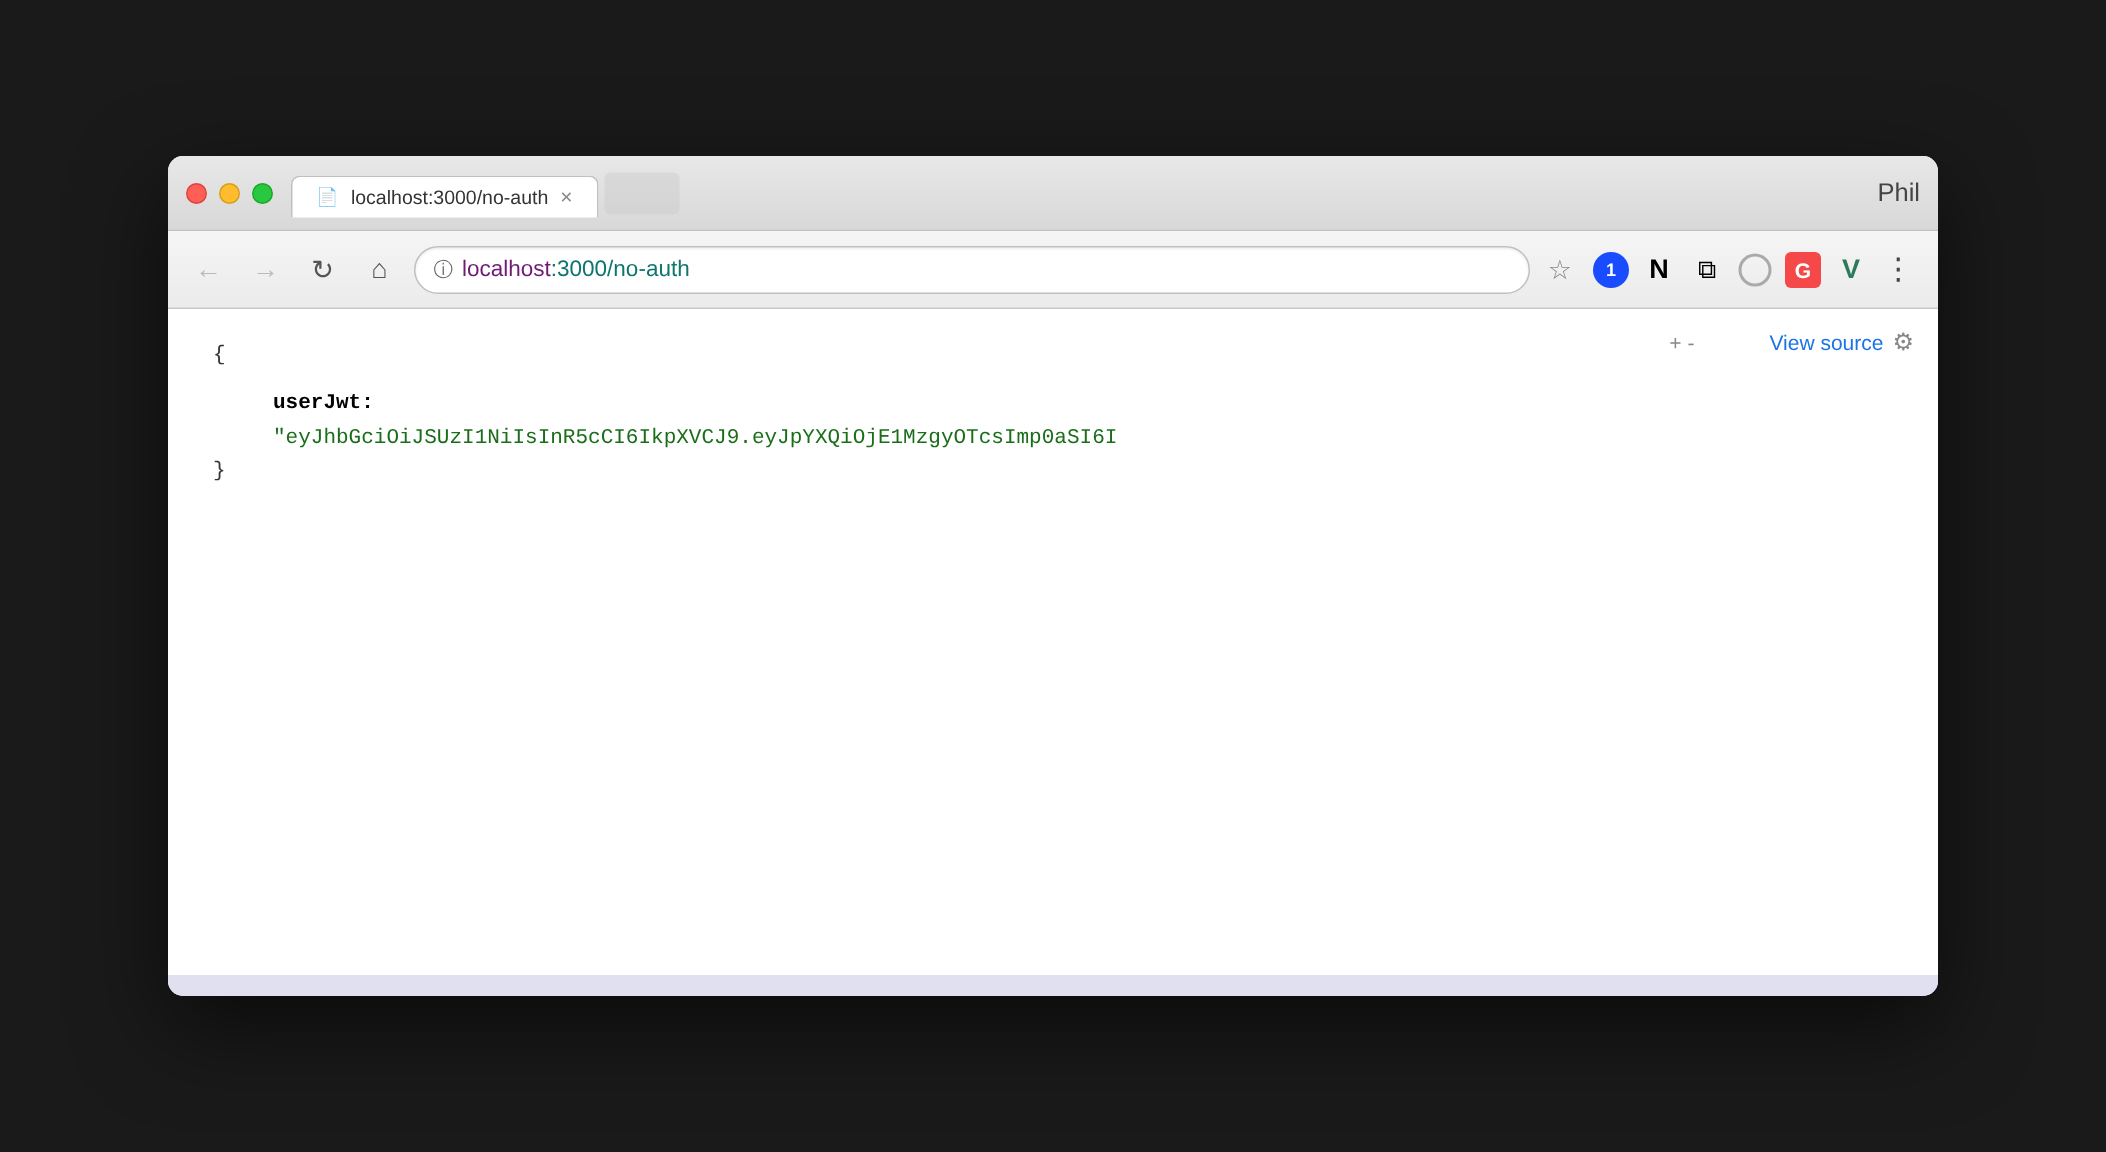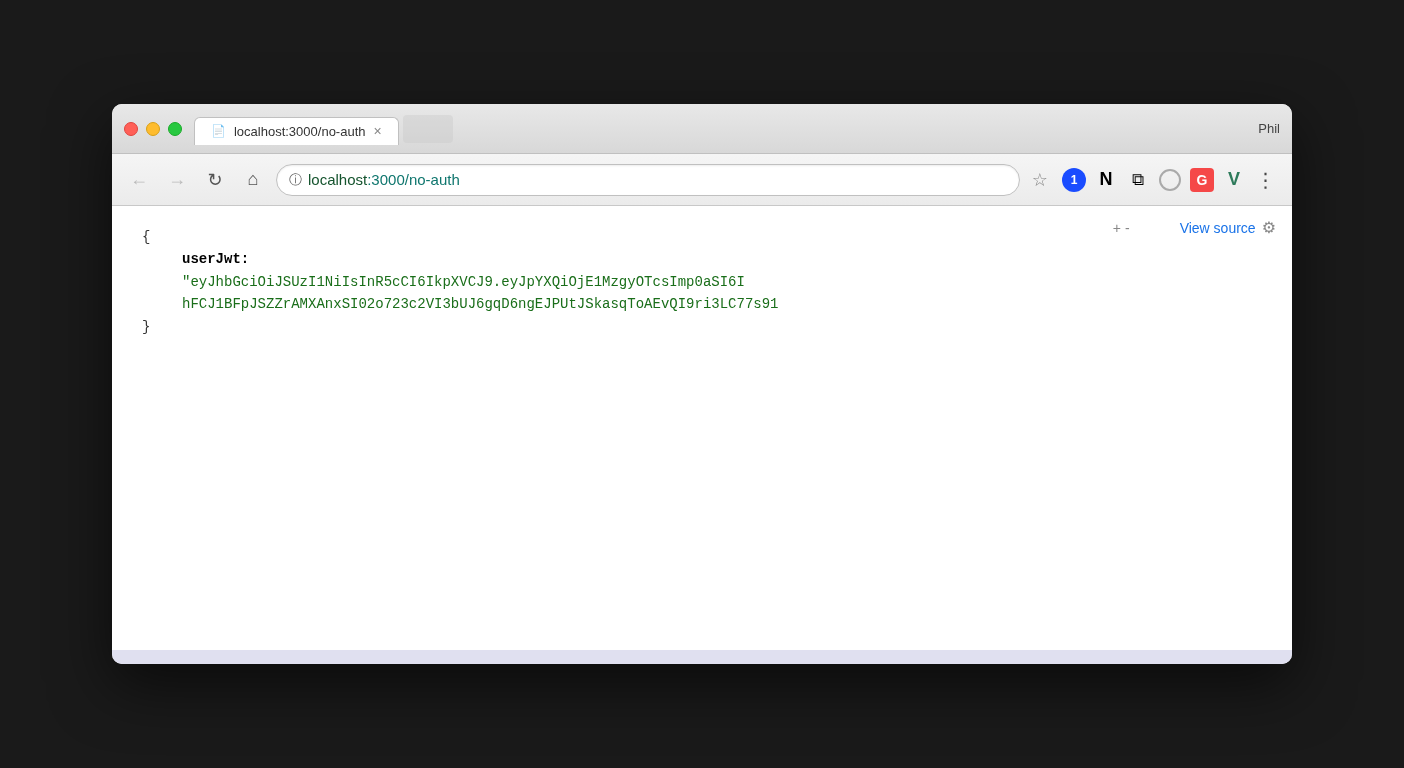--- a/index.html
+++ b/index.html
@@ -96,21 +96,21 @@
 
     .new-tab-ghost {
       width: 50px;
       height: 28px;
       background: rgba(200,200,200,0.4);
       border-radius: 4px;
     }
 
     .profile-name {
       margin-left: auto;
-      font-size: 13px;
+      font-size: 17px;
       color: #444;
     }
 
     
     .nav-bar {
       background: linear-gradient(to bottom, #f5f5f5, #ebebeb);
       height: 52px;
       display: flex;
       align-items: center;
       padding: 0 12px;
@@ -150,21 +150,21 @@
       font-size: 13px;
     }
 
     .address-text {
       font-size: 15px;
       color: #333;
       flex: 1;
     }
 
     .address-text .host {
-      color: #14532d;
+      color: #701a75;
     }
 
     .address-text .path {
       color: #0f766e;
     }
 
     .star-btn {
       color: #888;
       font-size: 18px;
       cursor: pointer;
@@ -294,20 +294,21 @@
     }
 
     .json-brace {
       color: #333;
       font-weight: normal;
     }
 
     .json-key {
       color: #000;
       font-weight: bold;
+      margin-top: 10px;
     }
 
     .json-string {
       color: #1a6e1a;
     }
 
     .json-line {
       display: flex;
       align-items: flex-start;
     }
@@ -416,24 +417,20 @@
       </div>
       <div class="json-line">
         <span class="json-indent"></span>
         <span class="json-key">userJwt:</span>
       </div>
       <div class="json-line">
         <span class="json-indent"></span>
         <span class="json-string">"eyJhbGciOiJSUzI1NiIsInR5cCI6IkpXVCJ9.eyJpYXQiOjE1MzgyOTcsImp0aSI6I</span>
       </div>
       <div class="json-line">
-        <span class="json-indent"></span>
-        <span class="json-string">hFCJ1BFpJSZZrAMXAnxSI02o723c2VI3bUJ6gqD6ngEJPUtJSkasqToAEvQI9ri3LC77s91</span>
-      </div>
-      <div class="json-line">
         <span class="json-brace">}</span>
       </div>
     </div>
 
   </div>
 
   <div class="scroll-bar-area"></div>
 
 </div>
 

